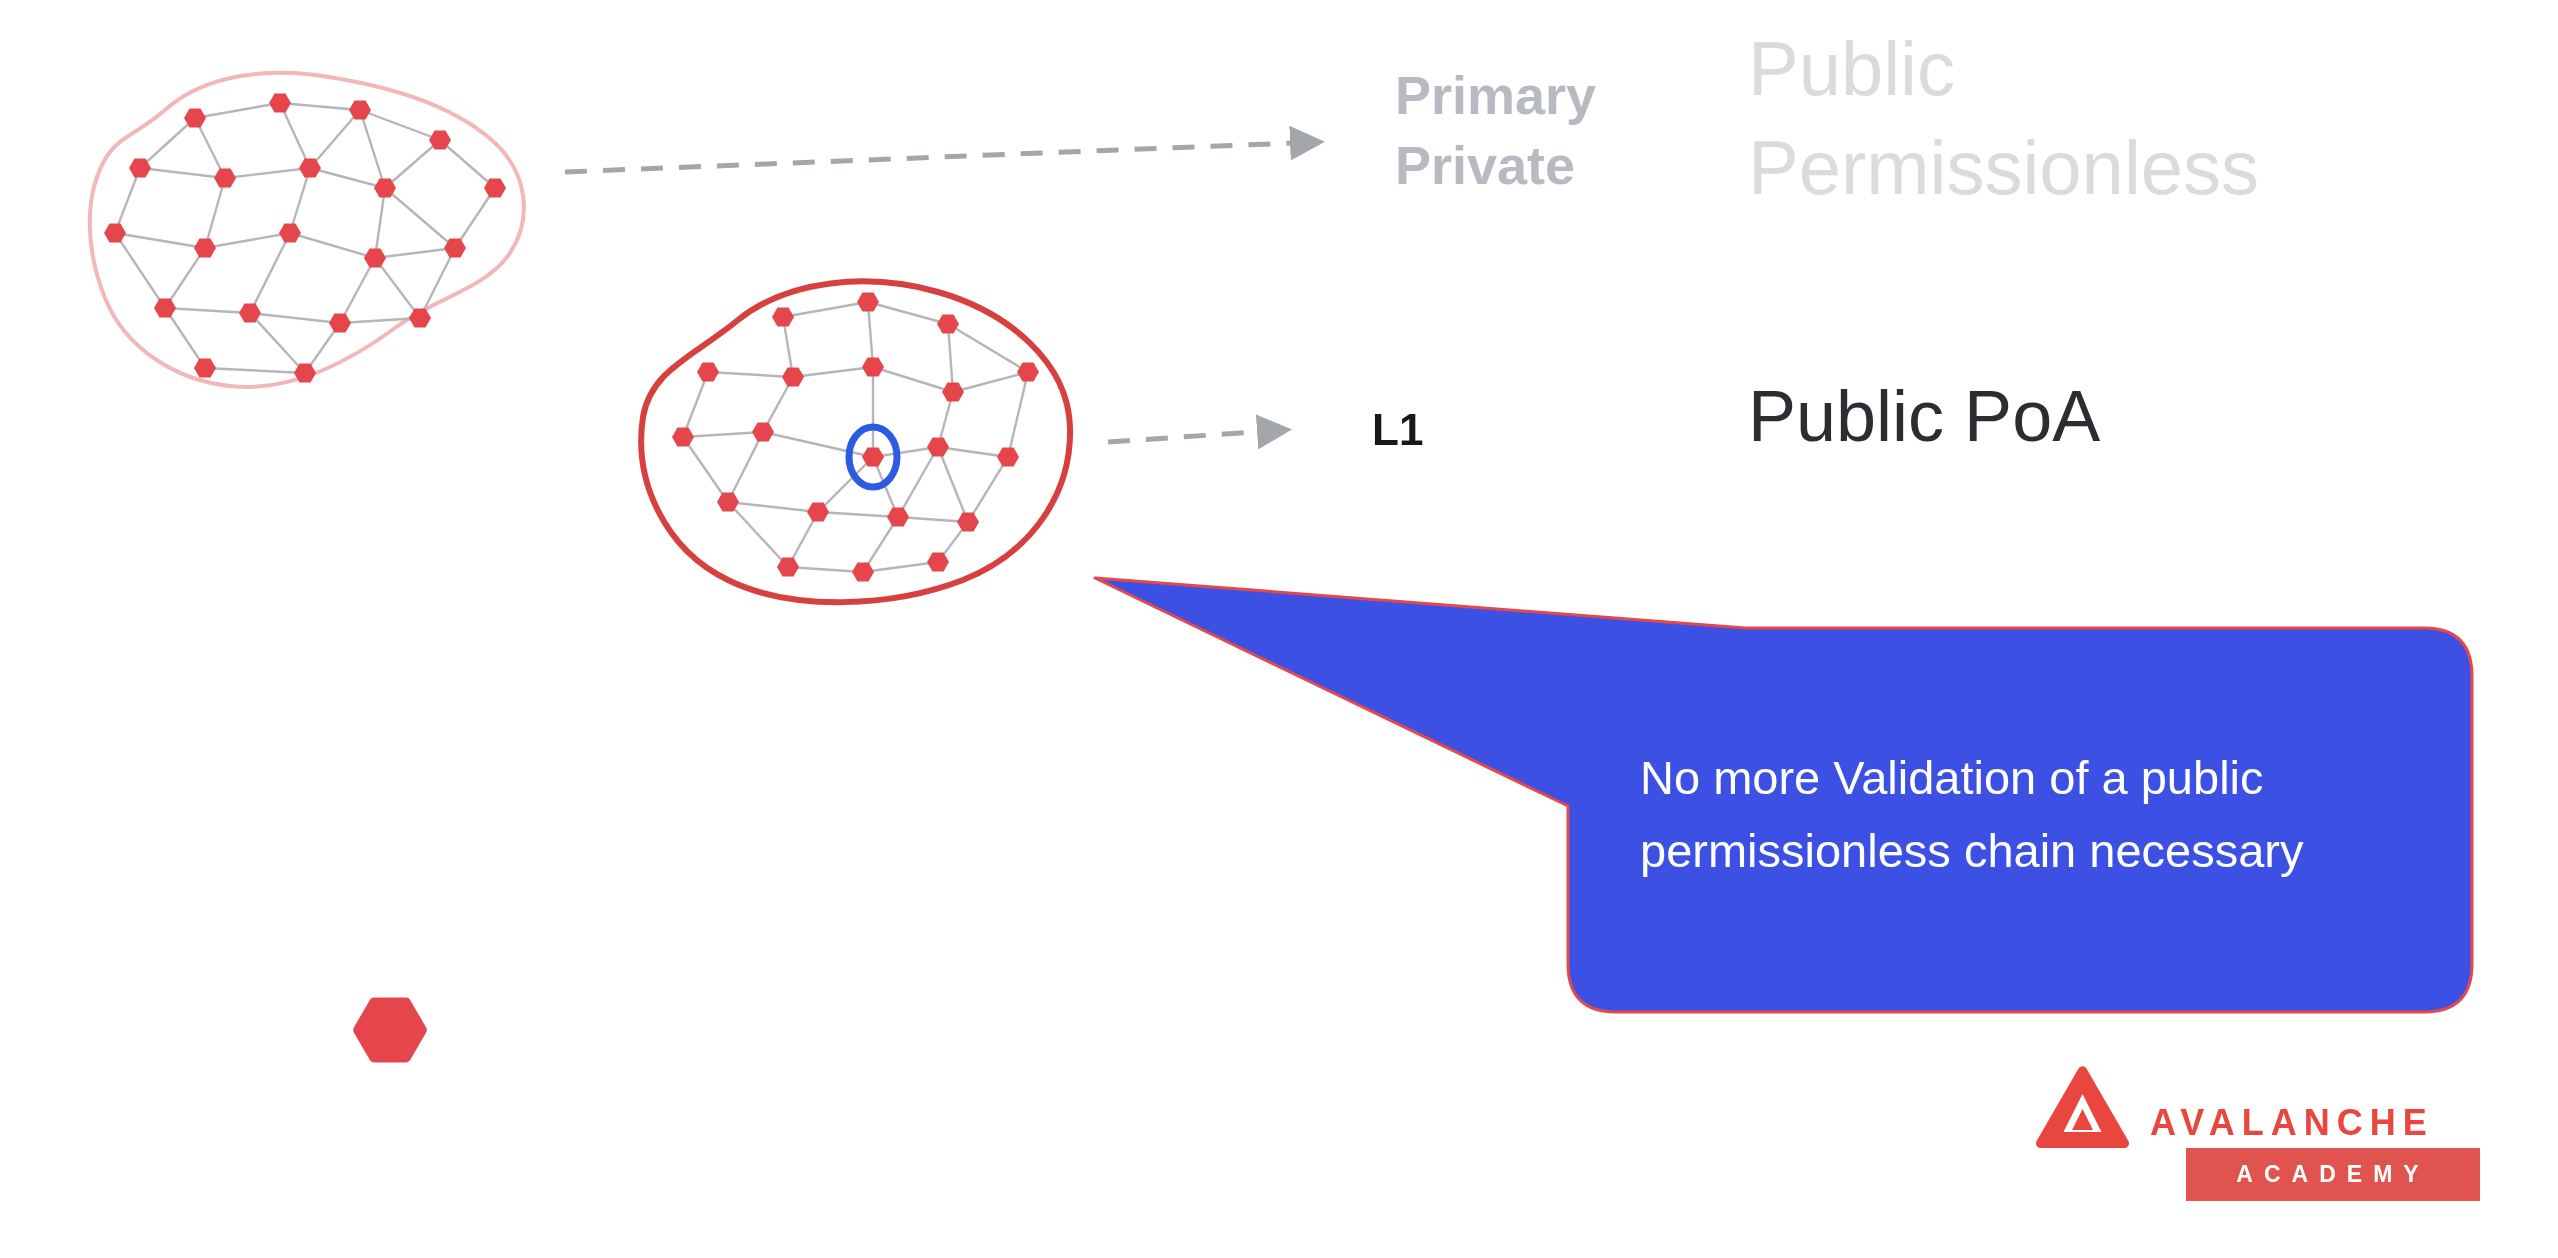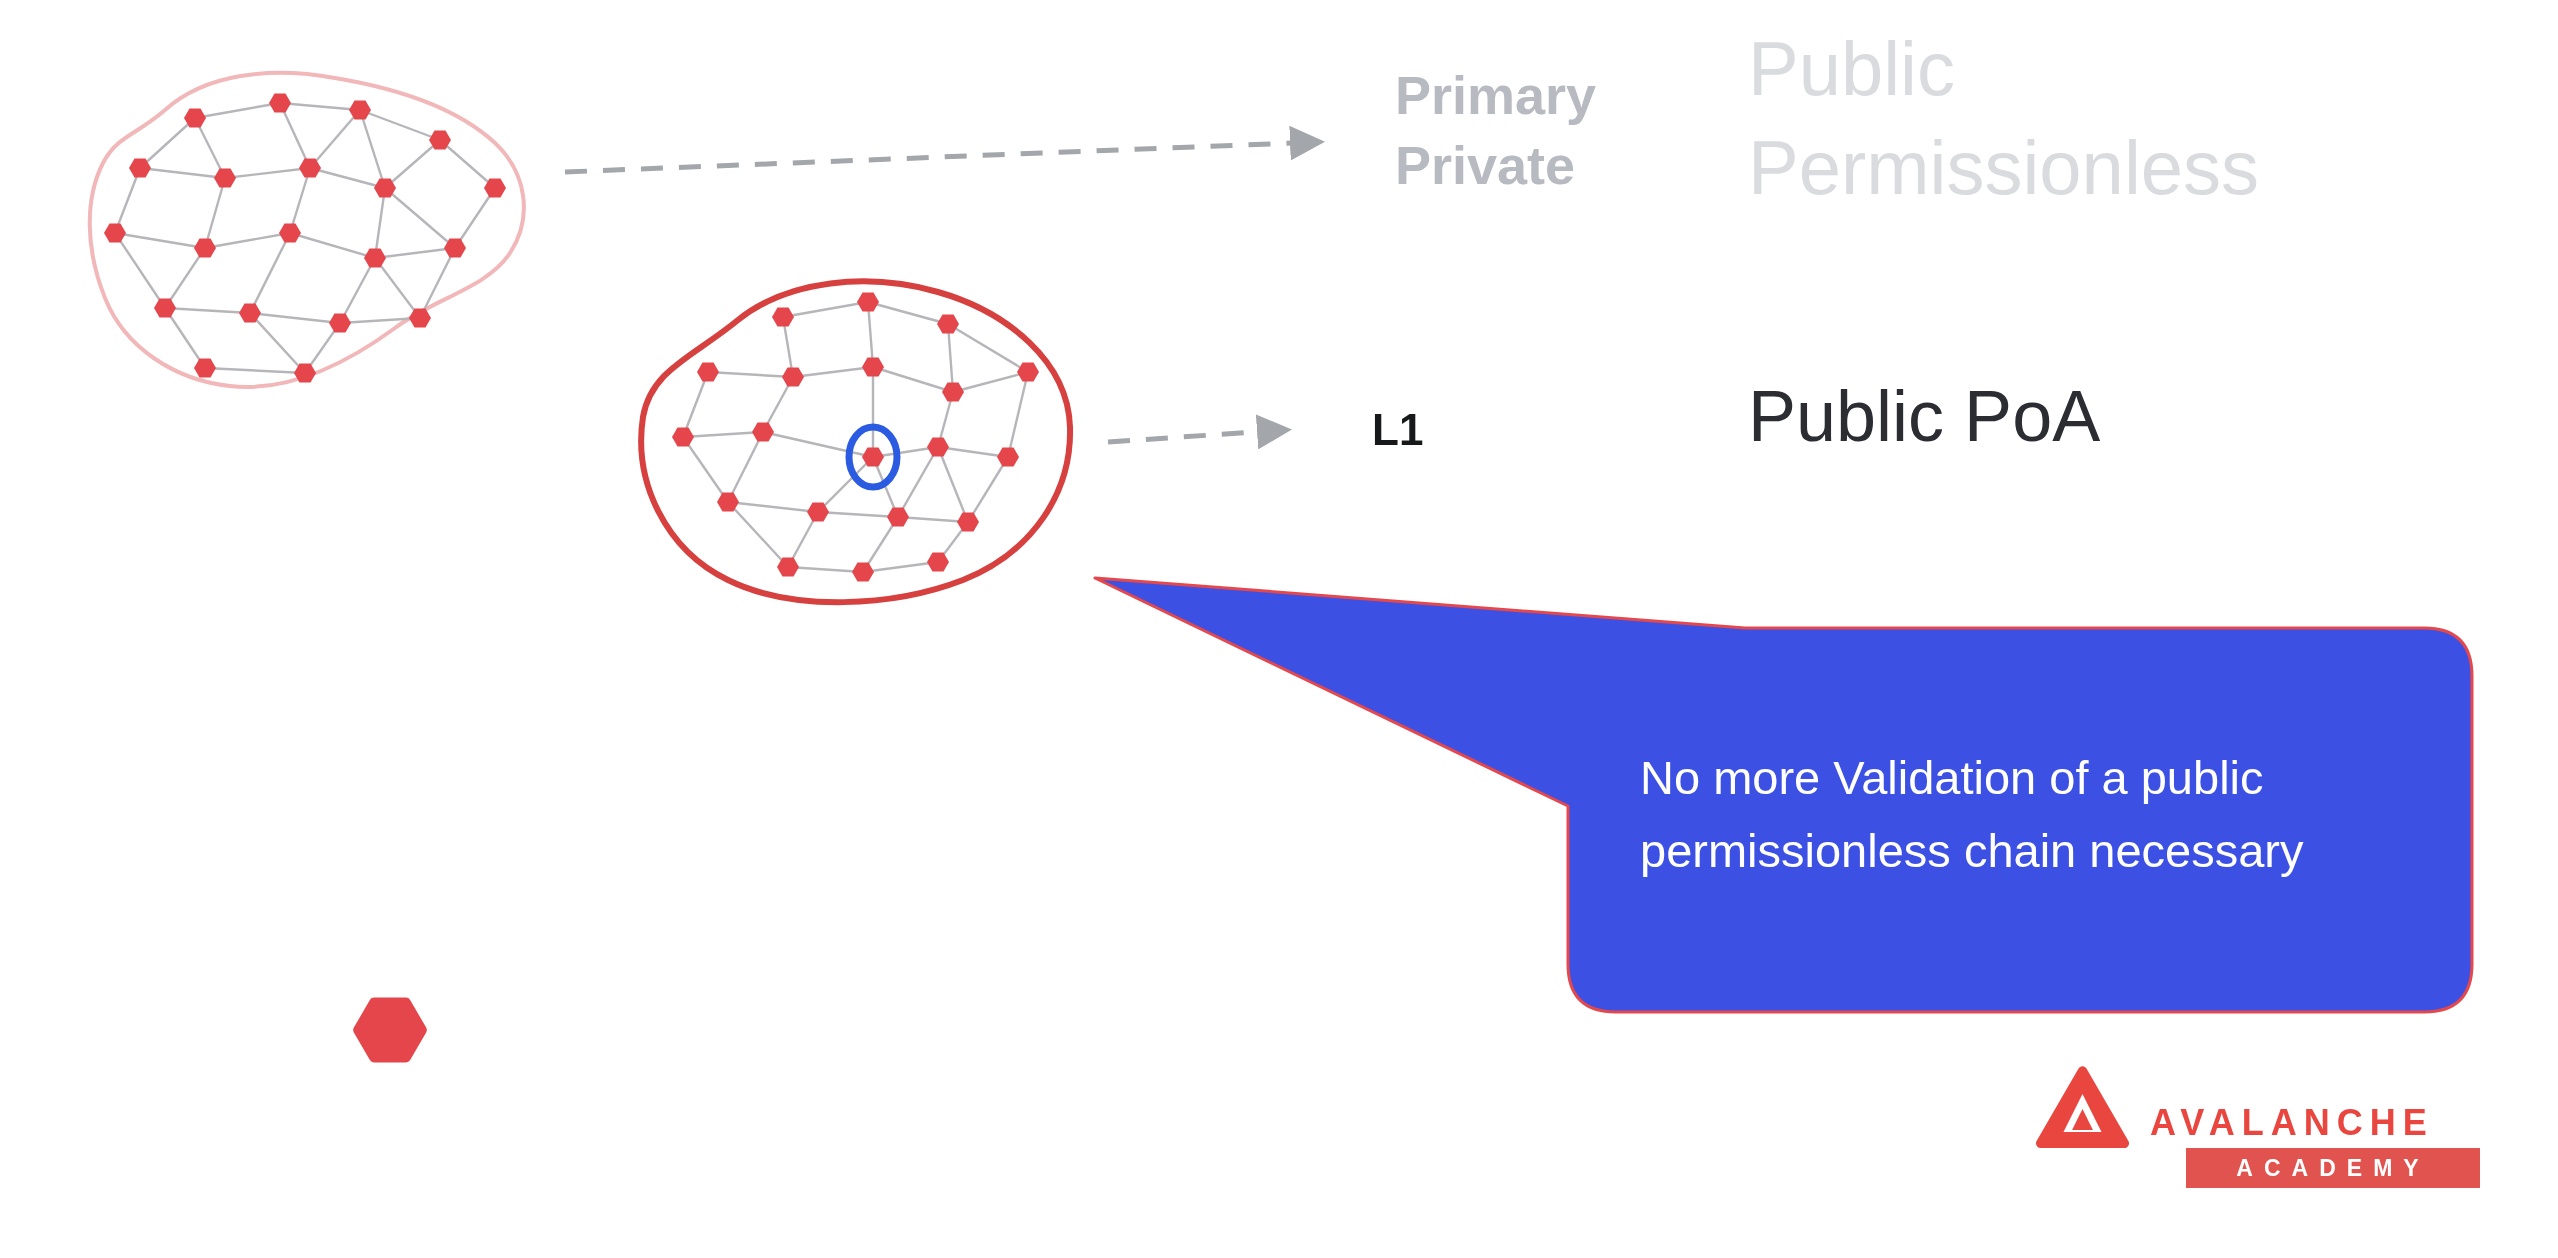--- a/index.html
+++ b/index.html
@@ -23,21 +23,21 @@
   .label-public{left:1748px;top:20px;font-size:76px;font-weight:400;color:#d9dbde;line-height:1.3;}
   .label-l1{left:1372px;top:405px;font-size:44px;font-weight:700;color:#17181a;}
   .label-private{left:1748px;top:375px;font-size:72px;font-weight:400;color:#2b2d33;}
   .callout-text{left:1640px;top:742px;width:760px;text-align:left;font-size:47px;
                 color:#ffffff;line-height:1.55;}
   .legend{left:350px;top:990px;display:flex;align-items:center;gap:40px;}
   .legend-label{font-size:78px;font-weight:700;color:#101114;}
   .brand-logo{left:2035px;top:1062px;}
   .brand-word{left:2150px;top:1066px;font-size:36px;font-weight:700;letter-spacing:7px;
               color:var(--brand-red,#e8463f);white-space:nowrap;margin-top:36px;}
-  .brand-badge{left:2186px;top:1148px;width:294px;height:40px;background:#e0534e;color:#ffffff;
+  .brand-badge{left:2186px;top:1148px;width:294px;height:53px;background:#e0534e;color:#ffffff;
                font-size:23px;font-weight:700;letter-spacing:11px;display:flex;
                align-items:center;justify-content:center;box-sizing:border-box;}
 </style>
 </head>
 <body>
 
 <div class="canvas">
 
   <svg id="net-primary" class="net" width="500" height="400" viewBox="0 0 500 400">
       <path d="M 110,62 C 150,26 215,18 280,30 C 340,40 400,58 440,95 C 472,125 478,170 455,205 C 432,240 380,250 340,280 C 295,313 235,345 175,338 C 120,332 70,300 50,250 C 30,200 30,150 48,115 C 62,88 80,88 110,62 Z" class="outline-primary"></path>

